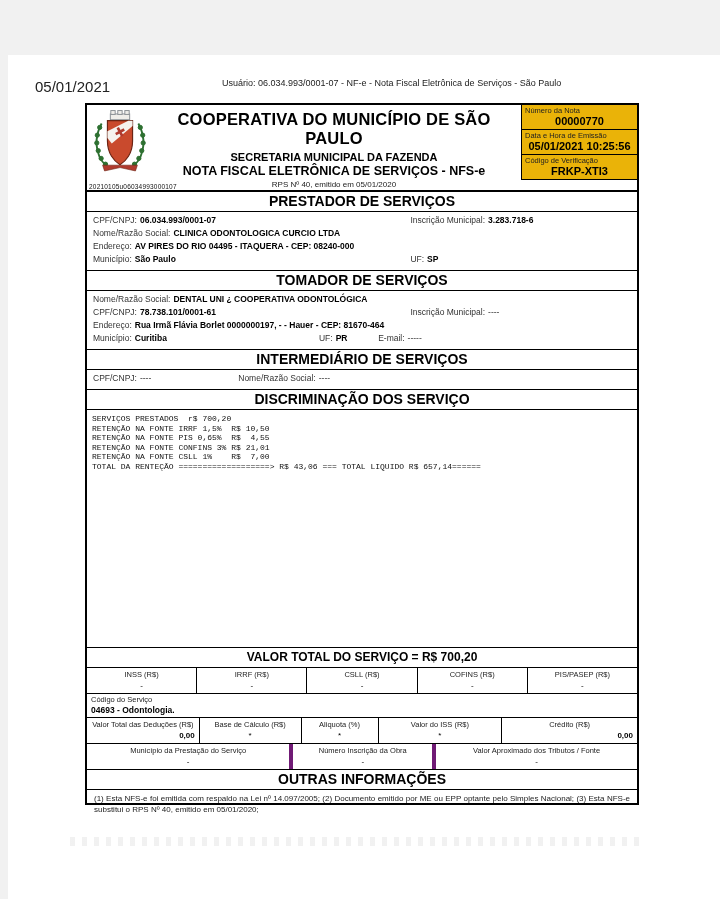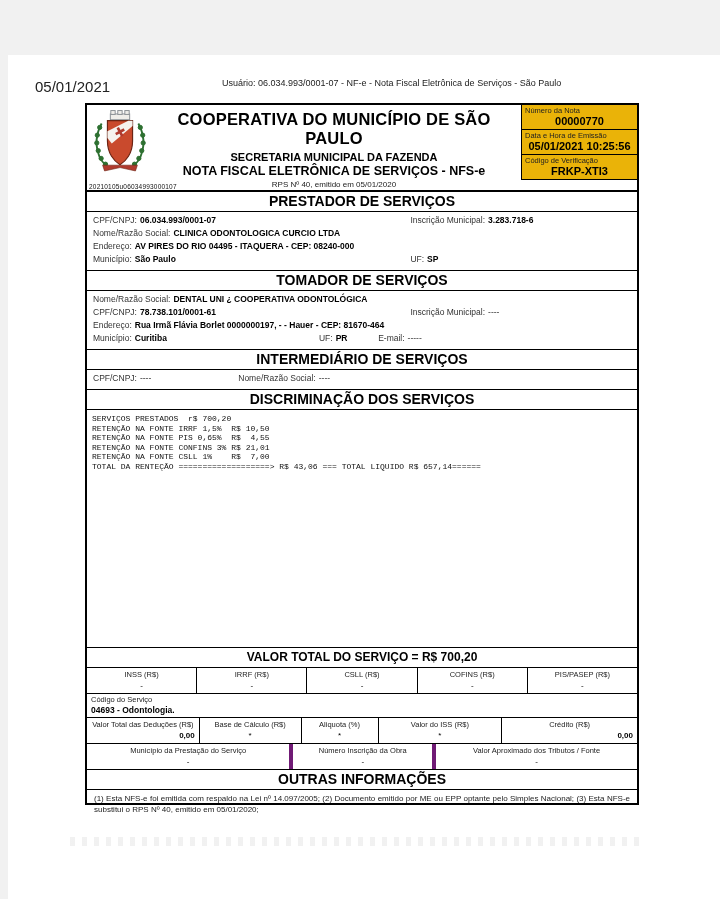--- a/index.html
+++ b/index.html
@@ -214,21 +214,21 @@
           <div class="frow">
             <span class="lbl">CPF/CNPJ:</span><span class="val-plain">----</span>
             <span class="at" style="left:27%">
               <span class="lbl">Nome/Razão Social:</span><span class="val-plain">----</span>
             </span>
           </div>
         </div>
       </section>
 
       <section>
-        <div class="band">DISCRIMINAÇÃO DOS SERVIÇOS</div>
+        <div class="band">DISCRIMINAÇÃO DOS SERVIÇO</div>
         <div class="disc-body">
           <pre>SERVIÇOS PRESTADOS  r$ 700,20
 RETENÇÃO NA FONTE IRRF 1,5%  R$ 10,50
 RETENÇÃO NA FONTE PIS 0,65%  R$  4,55
 RETENÇÃO NA FONTE CONFINS 3% R$ 21,01
 RETENÇÃO NA FONTE CSLL 1%    R$  7,00
 TOTAL DA RENTEÇÃO ===================&gt; R$ 43,06 === TOTAL LIQUIDO R$ 657,14======</pre>
         </div>
       </section>
 

